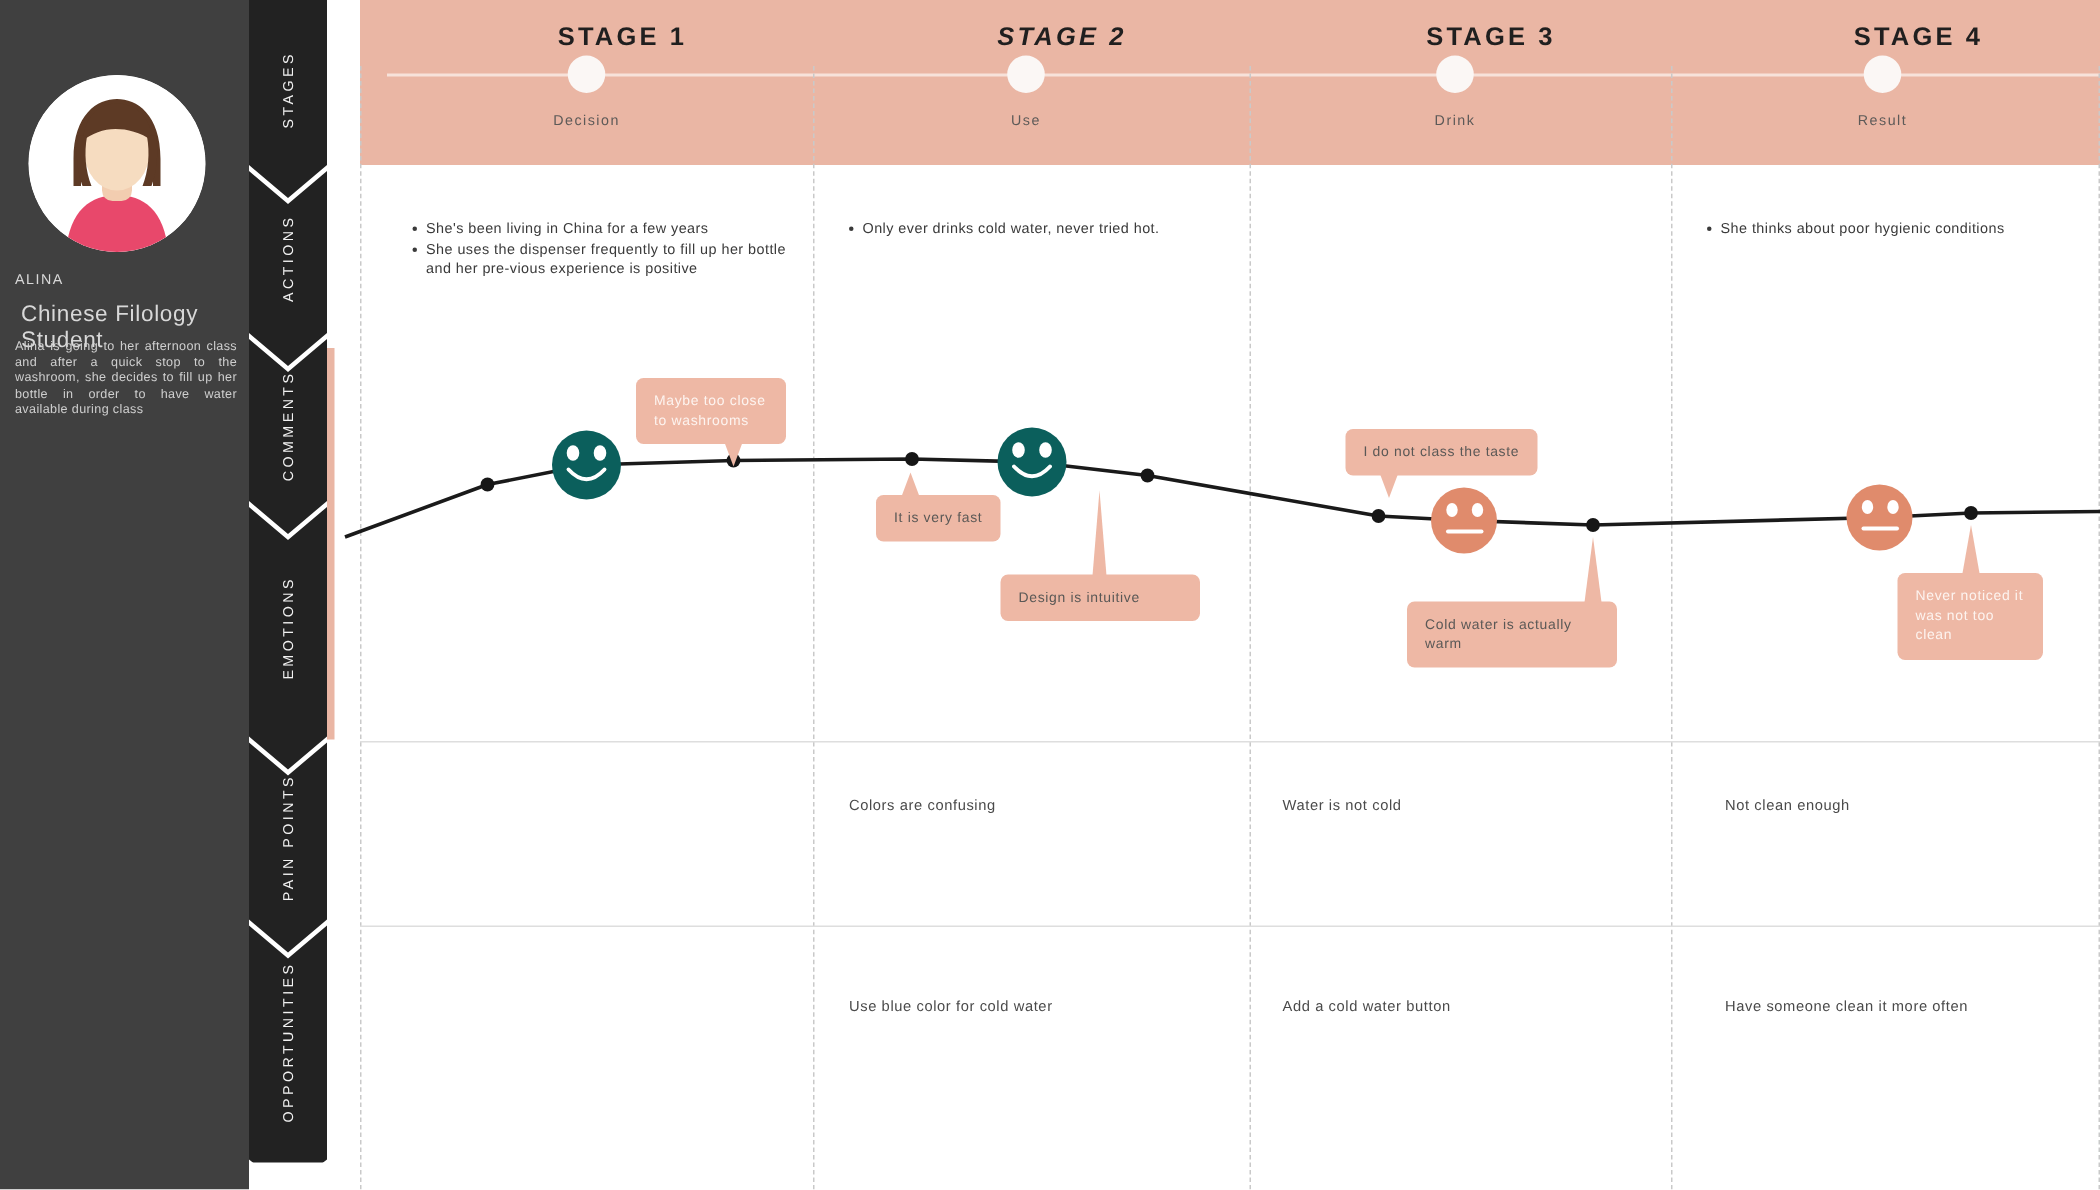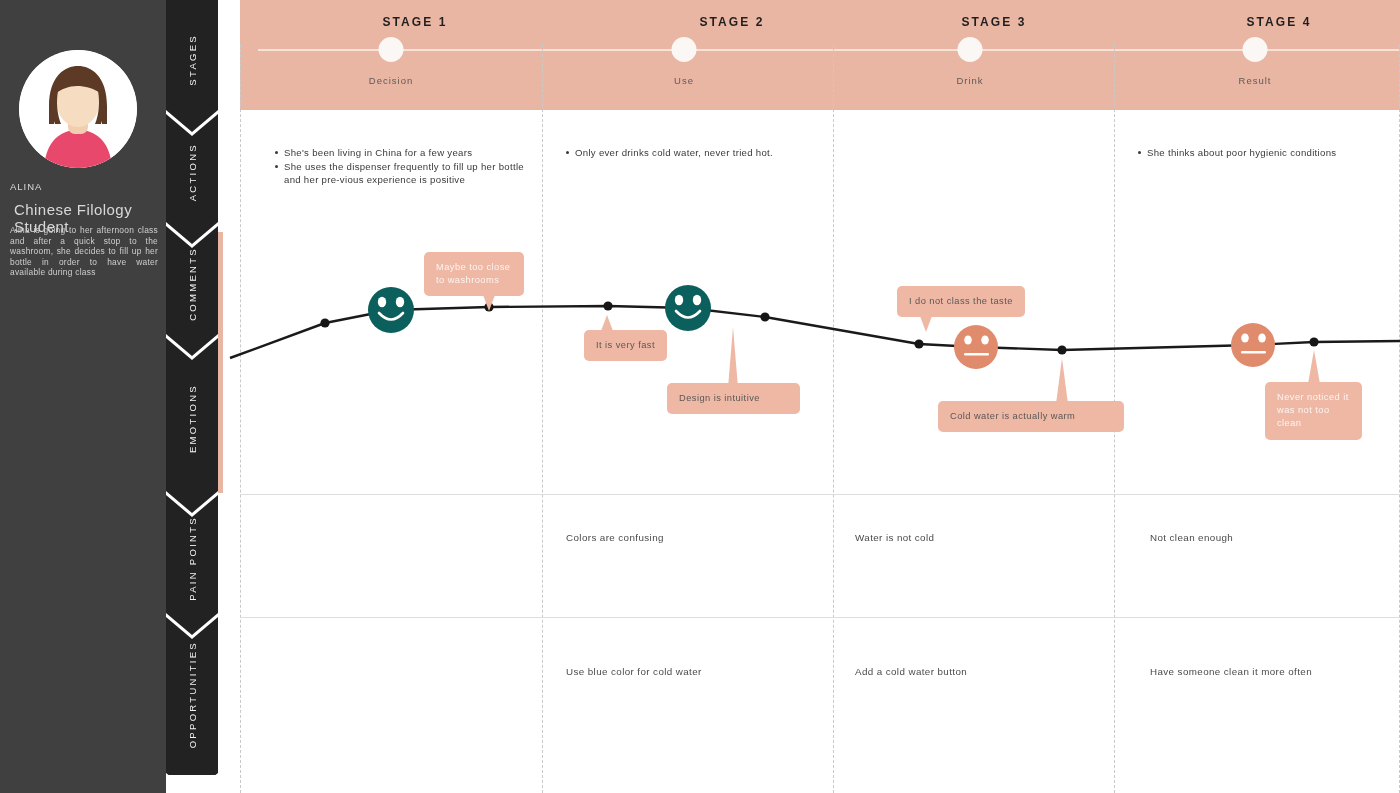--- a/index.html
+++ b/index.html
@@ -58,21 +58,21 @@
   .stage-band {
     position: absolute; left: 22px; top: 0; width: 1160px; height: 110px;
     background: #eab6a4;
   }
   .stage-rule {
     position: absolute; left: 40px; top: 49px; width: 1142px; height: 1.5px;
     background: #f7e2da;
   }
   .stage-title {
     position: absolute; top: 15px; transform: translateX(-50%);
-    font-size: 12px; font-weight: bold; letter-spacing: 2.1px; color: #201f1f;
+    font-size: 17px; font-weight: bold; letter-spacing: 2.1px; color: #201f1f;
     white-space: nowrap;
     padding-left: 48px;
   }
   .stage-dot {
     position: absolute; top: 37px; transform: translateX(-50%);
     width: 25px; height: 25px; border-radius: 50%; background: #fbf7f5;
   }
   .stage-sub {
     position: absolute; top: 75px; transform: translateX(-50%);
     font-size: 9.5px; letter-spacing: 1.0px; color: #5d5a58; white-space: nowrap;
@@ -200,21 +200,21 @@
 
     <div class="accent-bar"></div>
 
     <div class="stage-band"></div>
     <div class="stage-rule"></div>
 
     <div class="stage-title" style="left:173px;">STAGE 1</div>
     <div class="stage-dot" style="left:173px;"></div>
     <div class="stage-sub" style="left:173px;">Decision</div>
 
-    <div class="stage-title" style="left:490px;">STAGE 2</div>
+    <div class="stage-title" style="left:466px;font-style:italic;">STAGE 2</div>
     <div class="stage-dot" style="left:466px;"></div>
     <div class="stage-sub" style="left:466px;">Use</div>
 
     <div class="stage-title" style="left:752px;">STAGE 3</div>
     <div class="stage-dot" style="left:752px;"></div>
     <div class="stage-sub" style="left:752px;">Drink</div>
 
     <div class="stage-title" style="left:1037px;">STAGE 4</div>
     <div class="stage-dot" style="left:1037px;"></div>
     <div class="stage-sub" style="left:1037px;">Result</div>
@@ -302,21 +302,21 @@
 
     <div class="bubble" style="left:449px; top:383px; width:133px;">
       <span>Design is intuitive</span>
     </div>
 
     <div class="bubble" style="left:679px; top:286px;">
       <span>I do not class the taste</span>
       <span class="tail down" style="left:23px;"></span>
     </div>
 
-    <div class="bubble" style="left:720px; top:401px; width:186px;">
+    <div class="bubble" style="left:720px; top:401px; width:140px;">
       <span>Cold water is actually warm</span>
     </div>
 
     <div class="bubble light" style="left:1047px; top:382px; width:97px;">
       <span>Never noticed it was not too clean</span>
     </div>
 
     <div class="flat-cell" style="left:57px;  top:532px;"></div>
     <div class="flat-cell" style="left:348px; top:532px;">Colors are confusing</div>
     <div class="flat-cell" style="left:637px; top:532px;">Water is not cold</div>

